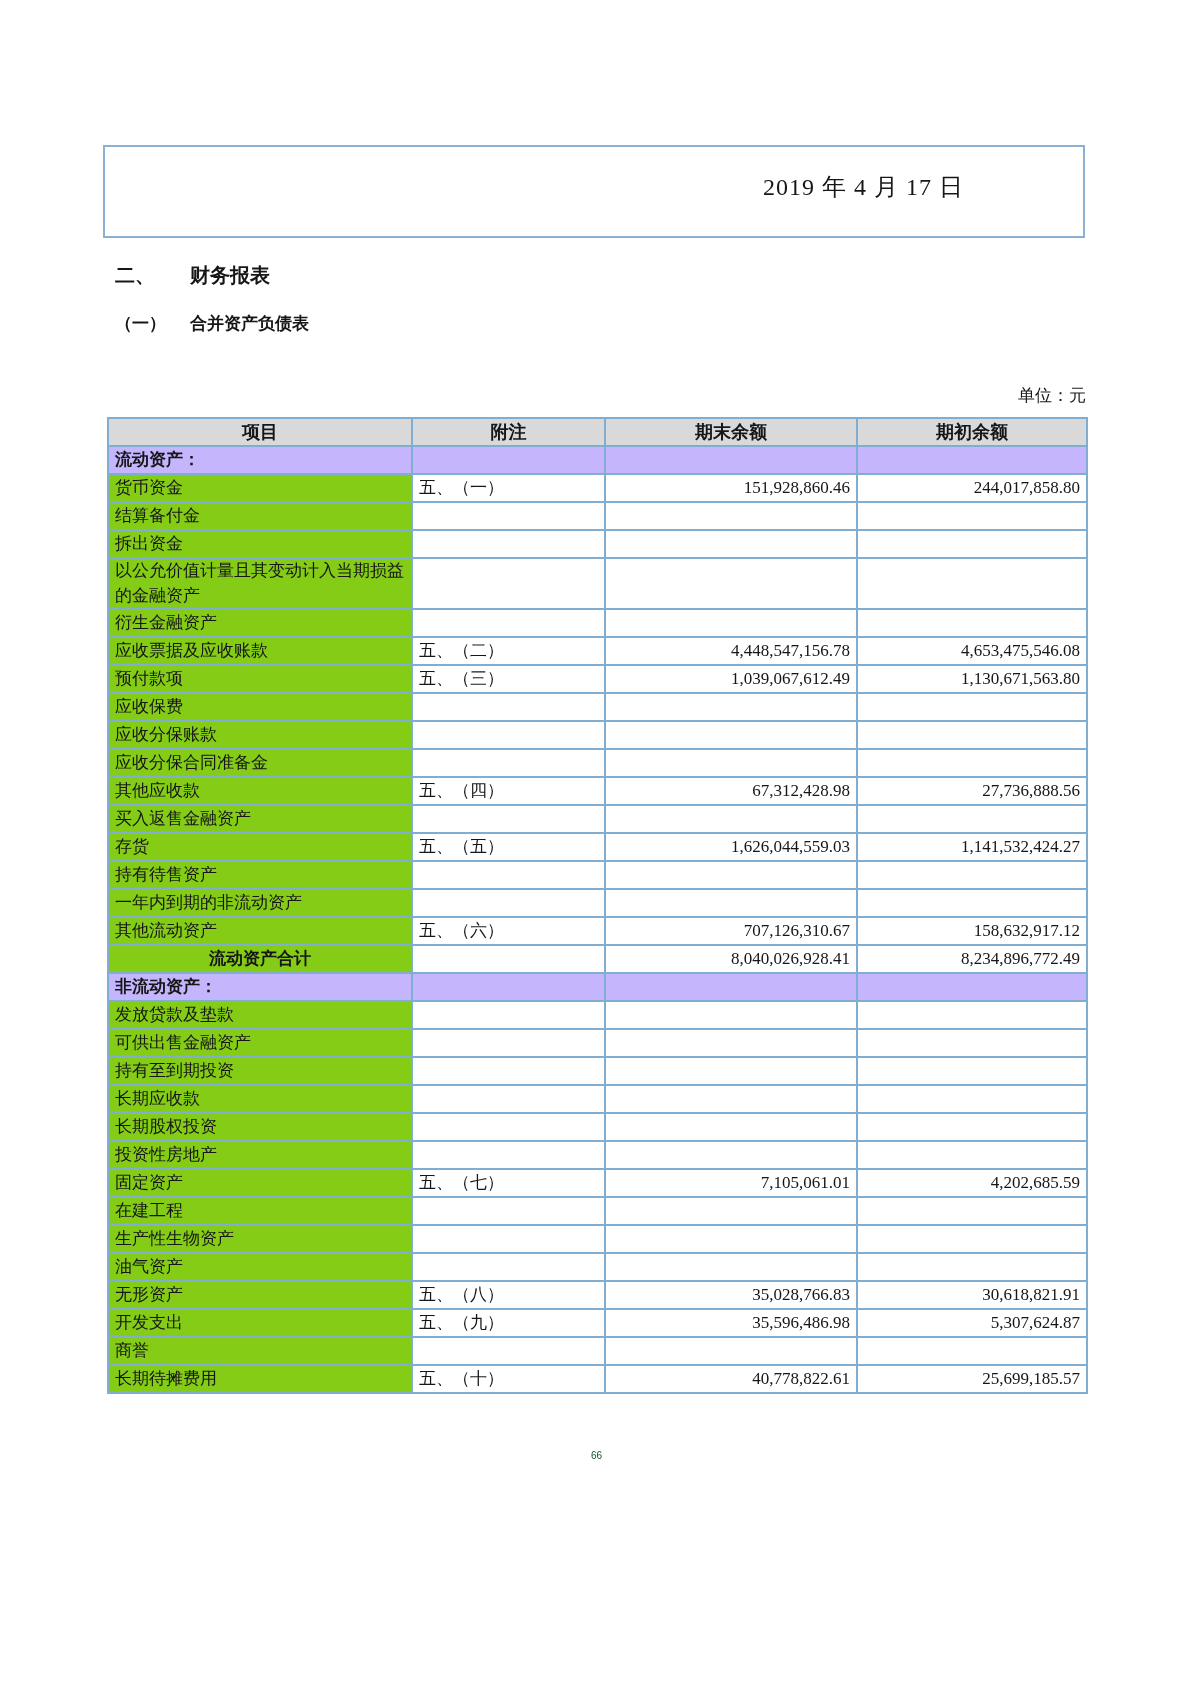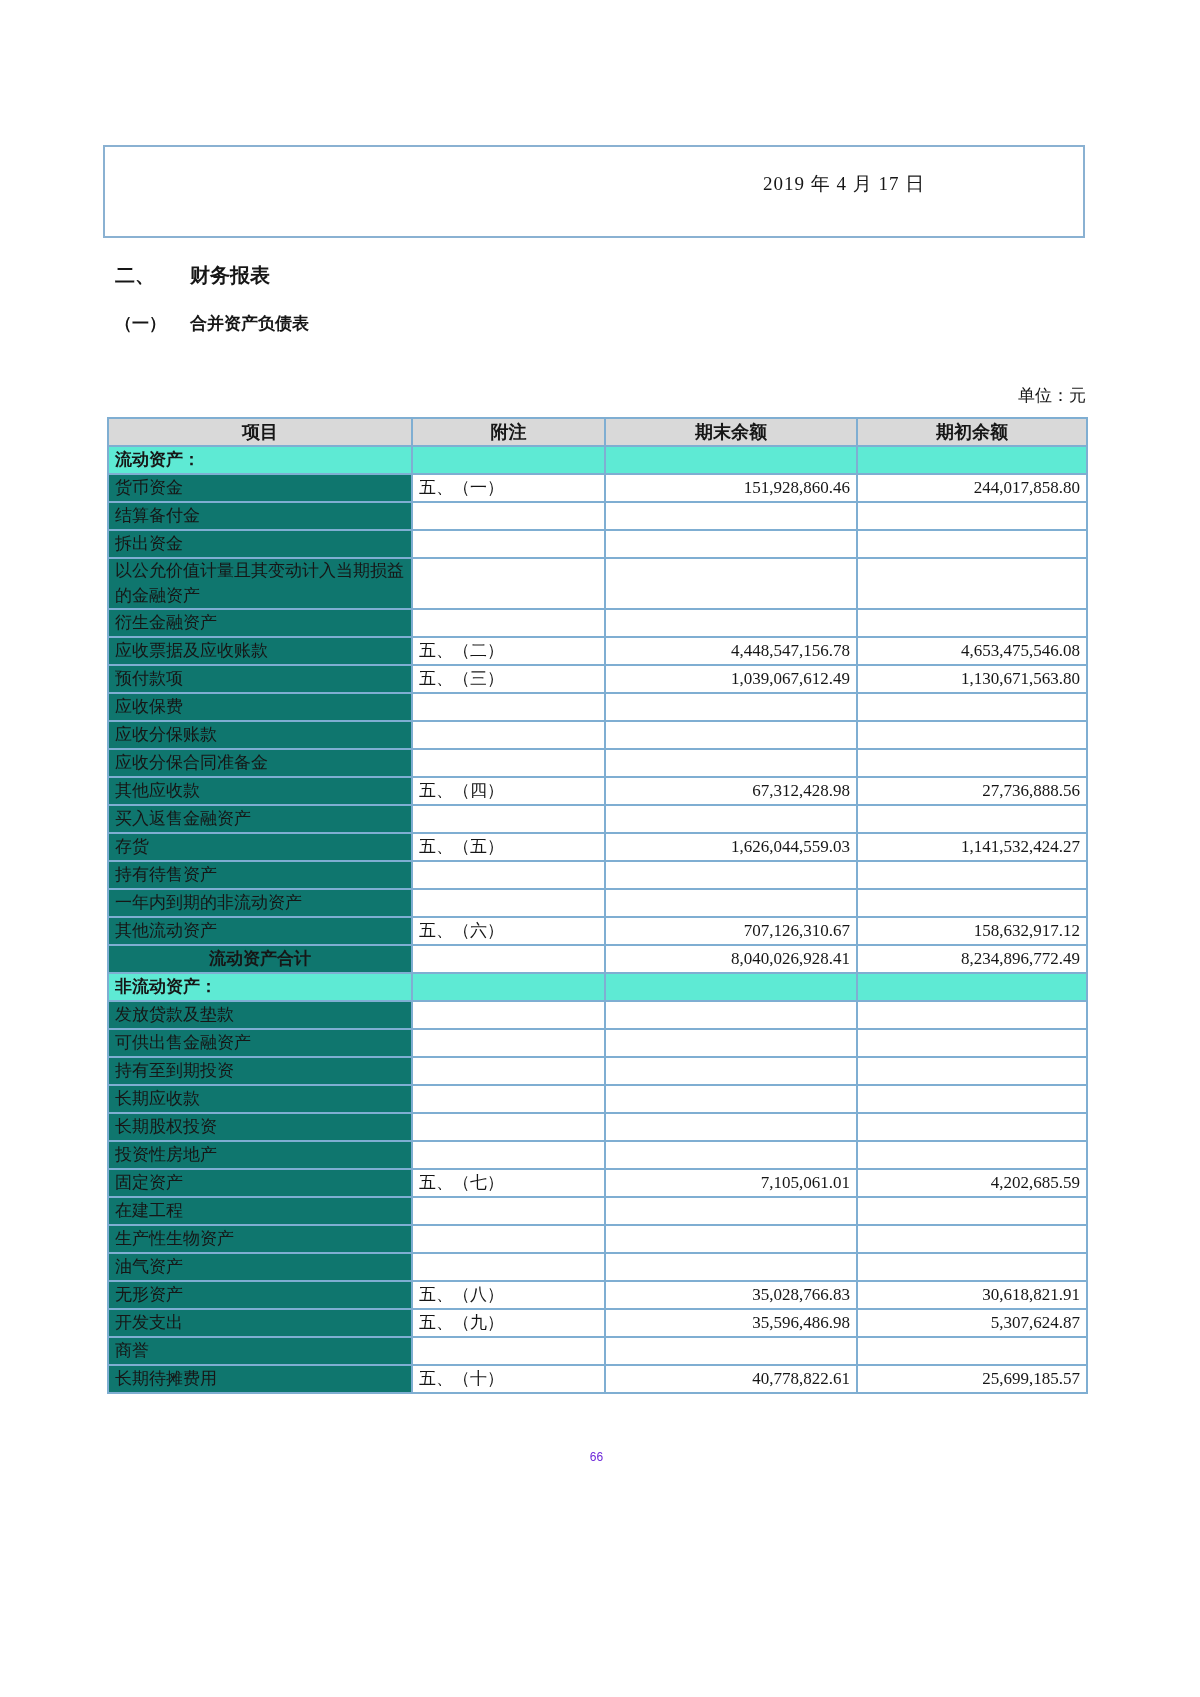--- a/index.html
+++ b/index.html
@@ -17,21 +17,21 @@
   .date-box {
     position: absolute;
     left: 103px; top: 145px;
     width: 978px; height: 89px;
     border: 2px solid #8ab1d2;
     background: #ffffff;
   }
   .date-box .date-text {
     position: absolute;
     left: 658px; top: 24px;
-    font-size: 19px;
+    font-size: 24px;
     letter-spacing: 1px;
     white-space: nowrap;
   }
 
   
   .heading {
     position: absolute;
     left: 115px; top: 262px;
     font-size: 20px;
     font-weight: bold;
@@ -72,47 +72,47 @@
     line-height: 1.45;
     overflow: hidden;
   }
   table.sheet th {
     background: #d9d9d9;
     font-weight: bold;
     font-size: 18px;
     text-align: center;
   }
   td.c-item {
-    background: #0f766e;
+    background: #84cc16;
     text-align: left;
     padding-left: 9px;
   }
   td.c-note { text-align: left; }
   td.c-end, td.c-begin {
     text-align: right;
     padding-right: 9px;
     background: #ffffff;
   }
-  tr.row-section td { background: #5eead4; }
+  tr.row-section td { background: #c4b5fd; }
   tr.row-section td.c-item { font-weight: bold; }
   tr.row-total td.c-item {
     font-weight: bold;
     text-align: center;
     margin-top: 44px;
   }
 
   
   .page-number {
     position: absolute;
     left: 107px; top: 1450px;
     width: 979px;
     text-align: center;
     font-family: "Liberation Sans", sans-serif;
-    font-size: 12px;
-    color: #6d28d9;
+    font-size: 10px;
+    color: #14532d;
   }
 </style>
 </head>
 <body>
 
 <div class="page">
 
   <div class="date-box">
     <span class="date-text">2019 年 4 月 17 日</span>
   </div>

